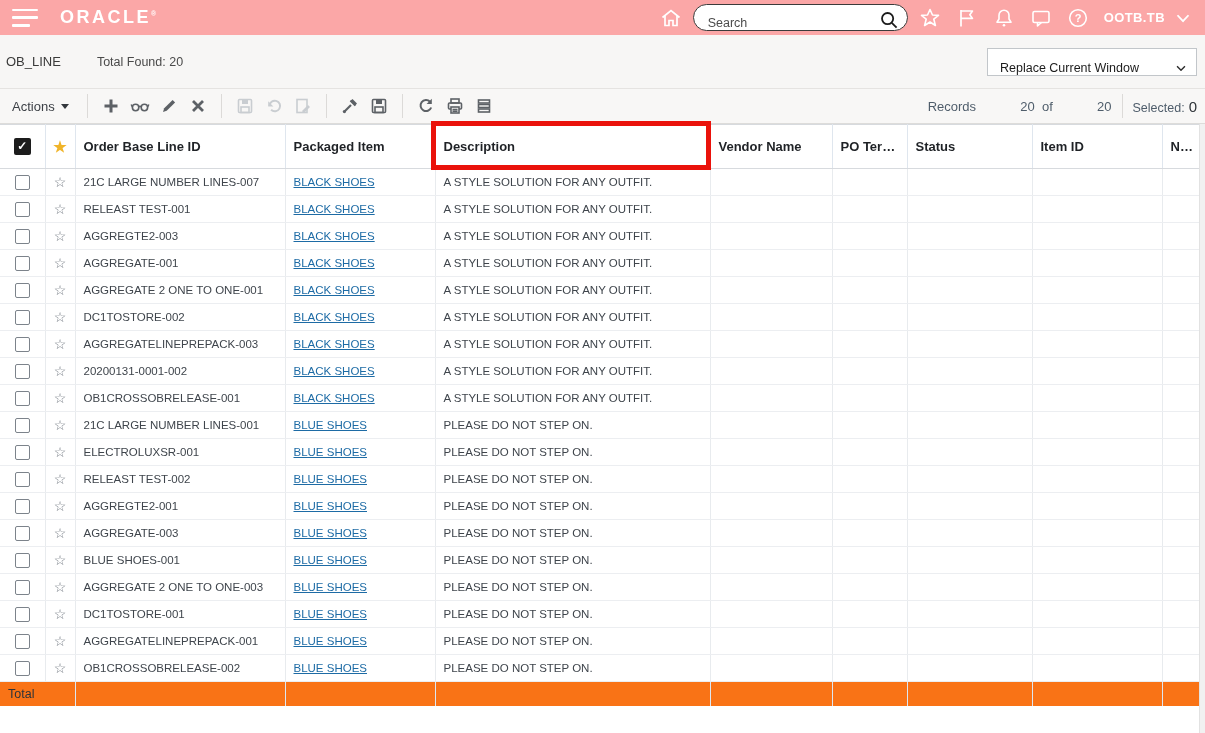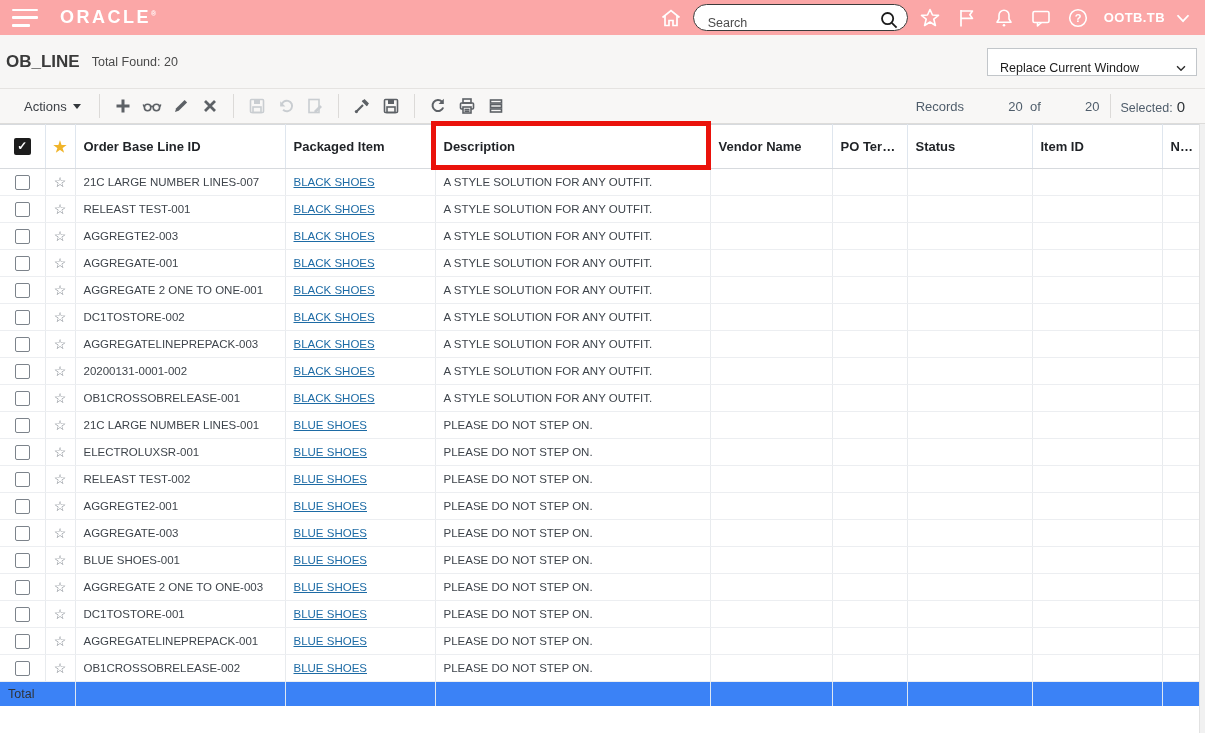--- a/index.html
+++ b/index.html
@@ -17,27 +17,27 @@
   .brand sup { font-size:7px; letter-spacing:0; }
   .tb-icon { width:24px; height:24px; flex:0 0 auto; display:flex; align-items:center; justify-content:center; cursor:pointer; }
   .tb-icon + .tb-icon { margin-left:13px; }
   .searchpill { display:flex; align-items:flex-end; background:#fff; border:1.5px solid #3b3b3b; border-radius:14px; height:27px; width:215px; margin:0 10px 0 10px; padding:0 8px 0 14px; }
   .searchpill input { border:none; outline:none; flex:1; font-size:12.5px; color:#333; font-family:"Liberation Sans",sans-serif; background:transparent; }
   .searchpill input::placeholder { color:#4c4c4c; }
   .username { color:#fff; font-size:13px; font-weight:bold; letter-spacing:.4px; margin:0 6px 0 14px; cursor:pointer; white-space:nowrap; }
 
   
   .titlebar { height:53px; background:#f7f6f5; display:flex; align-items:center; padding:0 8px 0 6px; }
-  .page-title { font-size:17px; font-weight:bold; color:#3a3a3a; margin-right:12px; }
+  .page-title { font-size:13px; font-weight:normal; color:#3a3a3a; margin-right:36px; }
   .total-found { font-size:12.5px; color:#4a4a4a; }
   .window-select { margin-left:auto; width:210px; height:28px; background:#fff; border:1px solid #c2c6ca; display:flex; align-items:flex-end; padding:0 8px 0 12px; font-size:12.5px; color:#1c1c1c; cursor:pointer; }
   .window-select .sel-label { flex:1; }
 
   
-  .toolbar { height:36px; background:#f8f7f6; border-top:1px solid #e5e3e1; border-bottom:1px solid #dddcda; display:flex; align-items:center; padding:0 20px; font-size:13px; color:#3c4046; }
+  .toolbar { height:36px; background:#f8f7f6; border-top:1px solid #e5e3e1; border-bottom:1px solid #dddcda; display:flex; align-items:center; padding:0 8px; font-size:13px; color:#3c4046; }
   .actions-btn { display:flex; align-items:center; gap:6px; padding:4px 8px 4px 4px; cursor:pointer; white-space:nowrap; }
   .caret-down { width:0; height:0; border-left:4.5px solid transparent; border-right:4.5px solid transparent; border-top:5.5px solid #33373c; }
   .tsep { width:1px; height:24px; background:#dcdad8; margin:0 10px; }
   .tool-btn { width:26px; height:26px; display:flex; align-items:center; justify-content:center; cursor:pointer; }
   .tool-btn + .tool-btn { margin-left:3px; }
   .records { margin-left:auto; color:#4f5d6b; font-size:13px; white-space:nowrap; }
   .records b { font-weight:normal;margin-left:37px; }
   .selected-wrap { display:flex; align-items:baseline; color:#4f5d6b; font-size:12.5px; white-space:nowrap; }
   .selected-wrap .sel-count { font-size:15px; color:#2e3338; margin-left:4px; }
 
@@ -50,21 +50,21 @@
   tbody td { height:27px; border-bottom:1px solid #eceef1; border-right:1px solid #e8ebee; font-size:11.5px; color:#3f454c; padding:0 8px; background:#fff; }
   tbody td.iconcol { text-align:center; padding:0; }
   td.linkcell a { color:#1d6ba5; text-decoration:underline; cursor:pointer; }
   .cb { display:inline-block; width:15px; height:15px; border:1px solid #7c838b; border-radius:2px; background:#fff; vertical-align:middle; cursor:pointer; }
   .cb-checked { display:inline-block; width:17px; height:17px; border-radius:2px; background:#1c1c1c; color:#fff; font-size:12px; font-weight:bold; line-height:17px; text-align:center; vertical-align:middle; cursor:pointer; }
   .cb-checked::before { content:"\2713"; }
   .star-on { color:#f0b429; font-size:15px; cursor:default; }
   .star-on::before { content:"\2605"; }
   .star-off { color:#767d85; font-size:14px; cursor:pointer; }
   .star-off::before { content:"\2606"; }
-  tfoot td { height:24px; background:#3b82f6; border-top:1px solid #c3cdd8; border-right:1px solid #dde7f2; font-size:12.5px; color:#2f3338; padding:0 8px; }
+  tfoot td { height:24px; background:#f97316; border-top:1px solid #c3cdd8; border-right:1px solid #dde7f2; font-size:12.5px; color:#2f3338; padding:0 8px; }
 
   
   .annotation { position:absolute; left:431px; top:121px; width:280px; height:49px; border:5px solid #ea120b; pointer-events:none; z-index:20; }
 
   
   .vscroll { position:absolute; right:0; top:124px; width:6px; height:609px; background:#f1f1f1; border-left:1px solid #e2e2e2; cursor:pointer; }
 
   svg { display:block; }
   .tool-svg { stroke:#5d6166; fill:none; stroke-width:1.6; }
   .tool-svg.filled { fill:#5d6166; stroke:none; }

